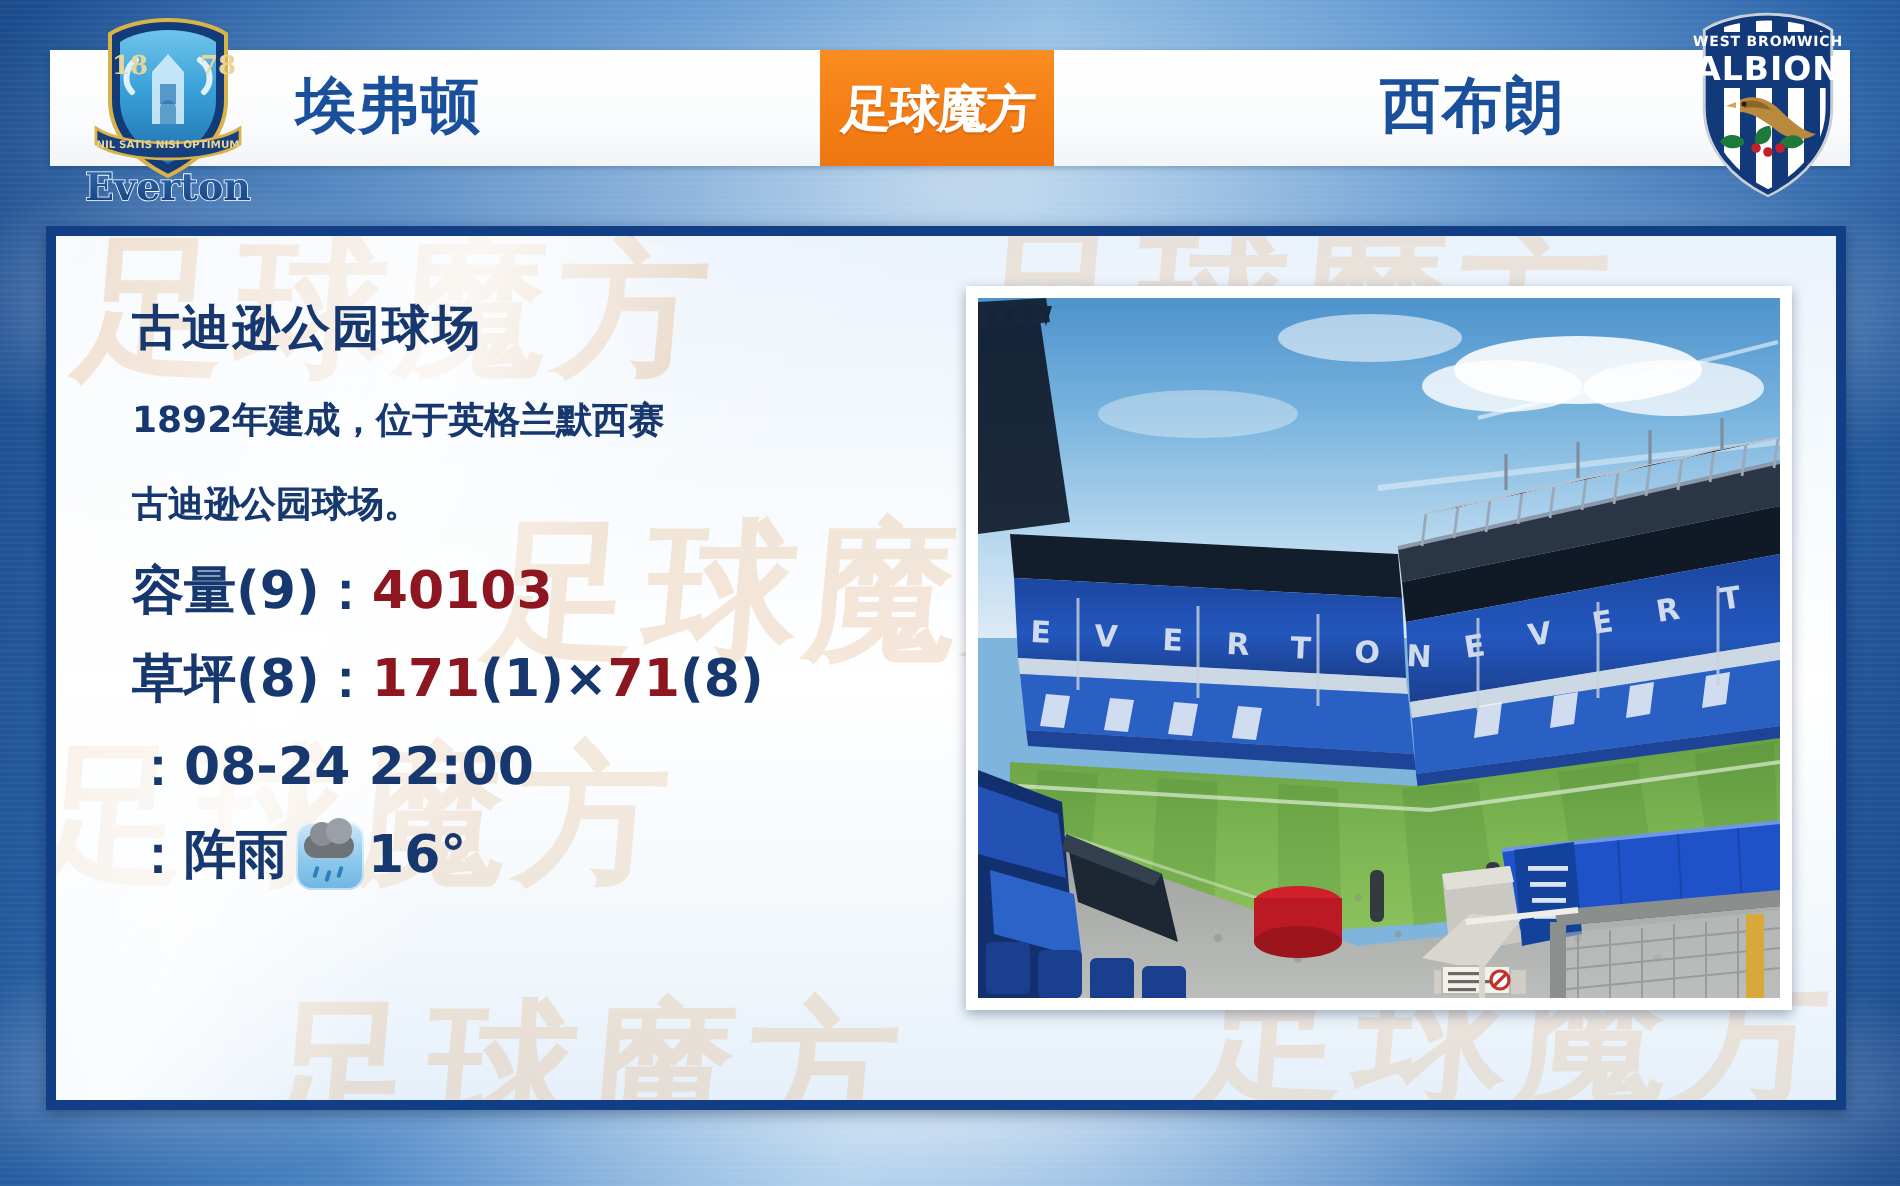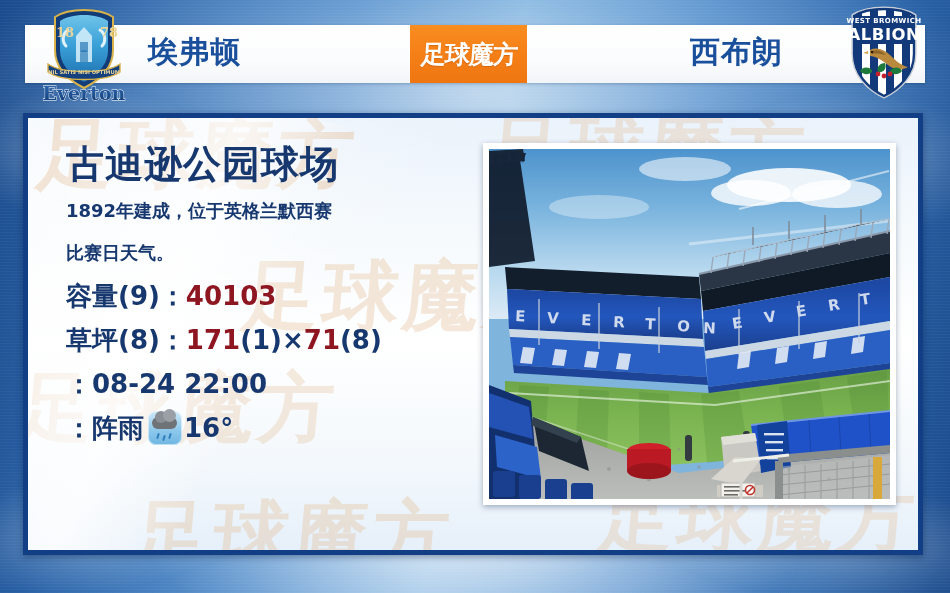--- a/index.html
+++ b/index.html
@@ -49,21 +49,21 @@
   #center-logo .cl-text{
     color:#fff; font-size:25px; font-weight:bold; letter-spacing:-1px;
     font-family:"DejaVu Sans","Liberation Sans",sans-serif;
     text-shadow:0 1px 1px rgba(160,70,0,.35);
     transform:skewX(-4deg);
     white-space:nowrap;
   }
   .team-name{
     position:absolute; top:25px; height:58px; line-height:58px;
     font-size:30px; font-weight:bold; color:#1a4f9c;
-    font-family:Liberation Mono, monospace;
+    font-family:Liberation Sans, sans-serif;
     letter-spacing:1px; white-space:nowrap;
   }
   #team-home-name{ left:148px; }
   #team-away-name{ left:690px; }
 
   
   .crest{ position:absolute; top:4px; width:104px; height:102px; }
   #crest-home{ left:32px; }
   #crest-away{ left:832px; }
 
@@ -94,21 +94,21 @@
   .wm.a{ left:10px;  top:-14px; }
   .wm.b{ left:460px; top:-18px; opacity:.30;}
   .wm.c{ left:215px; top:128px; opacity:.34;}
   .wm.d{ left:-10px; top:240px; opacity:.30;}
   .wm.e{ left:570px; top:350px; opacity:.30;}
   .wm.f{ left:105px; top:368px; opacity:.34;}
 
   
   #info-block{ position:absolute; left:38px; top:20px; width:400px; z-index:4; }
   #stadium-title{
-    font-size:38px; font-weight:bold; color:#17386f; letter-spacing:1px;
+    font-size:24px; font-weight:bold; color:#17386f; letter-spacing:1px;
     font-family:"DejaVu Sans","Liberation Sans",sans-serif;
     line-height:52px; white-space:nowrap;
   }
   .desc-line{
     font-size:18px; font-weight:bold; color:#17386f; line-height:42px;
     font-family:"DejaVu Sans","Liberation Sans",sans-serif;
     white-space:nowrap;
   }
   .info-row{
     font-size:26px; font-weight:bold; color:#17386f; line-height:44px;
@@ -256,21 +256,21 @@
     <span class="wm c">足球魔方</span>
     <span class="wm d">足球魔方</span>
     <span class="wm e">足球魔方</span>
     <span class="wm f">足球魔方</span>
 
     <div id="info-block">
 
       <div id="stadium-title">古迪逊公园球场</div>
 
       <div class="desc-line">1892年建成，位于英格兰默西赛</div>
-      <div class="desc-line">比赛日天气。</div>
+      <div class="desc-line">古迪逊公园球场。</div>
 
       <div class="info-row">
         <span>容量(9)</span>
         <span class="sep">：</span>
         <span class="accent">40103</span>
       </div>
 
       <div class="info-row">
         <span>草坪(8)</span>
         <span class="sep">：</span>

